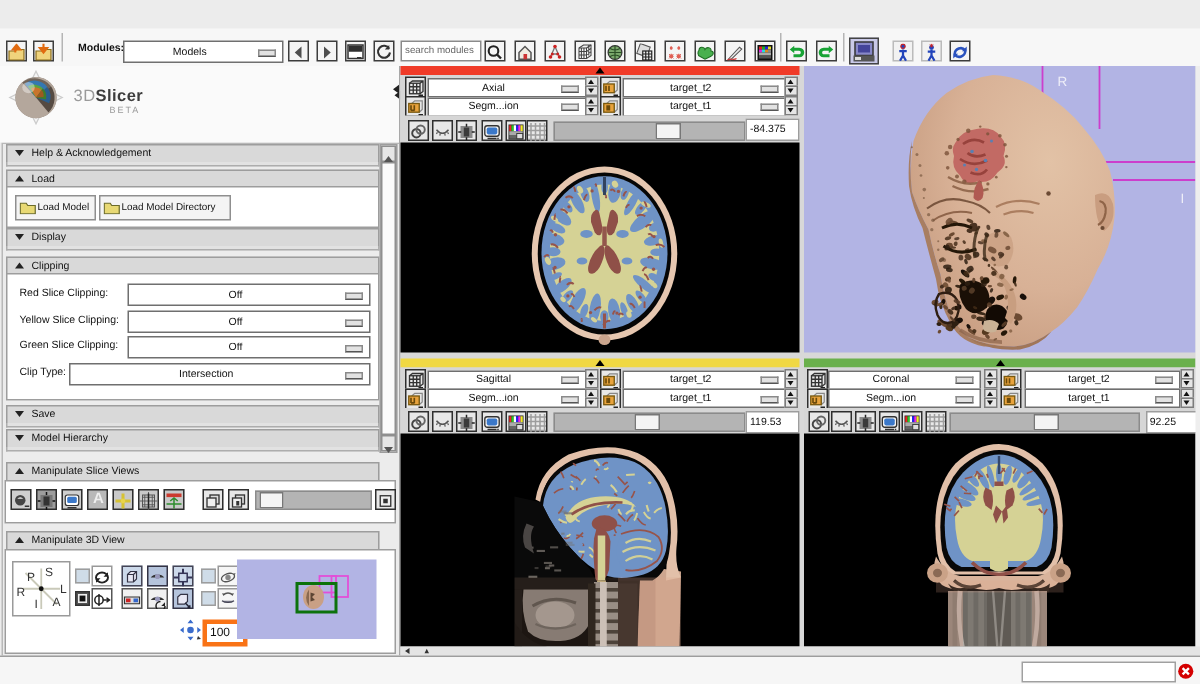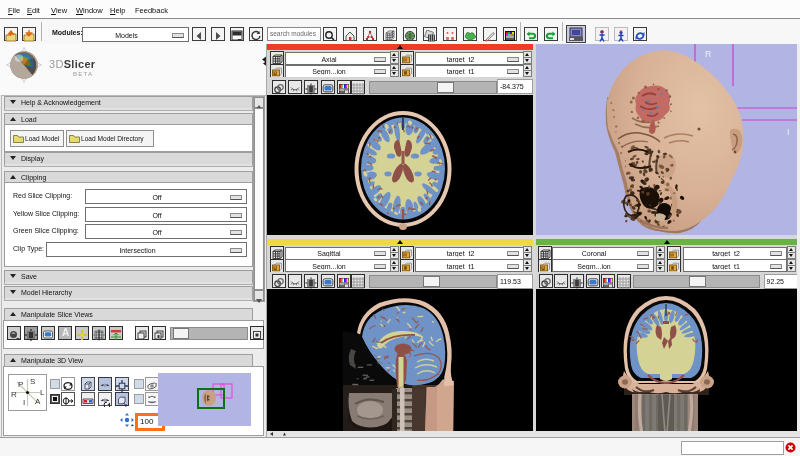--- a/index.html
+++ b/index.html
@@ -41,28 +41,20 @@
 .slider .th{position:absolute;top:0;height:100%;background:#f4f4f4;border:1px solid #777;box-sizing:border-box;}
 .valbox{position:absolute;background:#fff;border:1px solid #9d9d9d;font-size:7px;color:#111;line-height:13px;padding-left:2px;}
 
 .ctrl{position:absolute;background:#d6d6d6;}
 .banner{position:absolute;height:6px;}
 .banner .pin{position:absolute;top:1px;width:0;height:0;border-width:0 3px 4px 3px;border-style:solid;border-color:transparent transparent #000 transparent;}
 </style>
 </head>
 <body>
 <div id="root">
-  <div id="menubar" class="abs">
-    <span style="left:8px"><u>F</u>ile</span>
-    <span style="left:27px"><u>E</u>dit</span>
-    <span style="left:51px"><u>V</u>iew</span>
-    <span style="left:76px"><u>W</u>indow</span>
-    <span style="left:110px"><u>H</u>elp</span>
-    <span style="left:135px">Feedback</span>
-  </div>
   <div id="toolbar" class="abs">
 
     <div class="tbtn" style="left:4px">
       <svg width="12" height="12" viewBox="0 0 12 12">
           <path d="M1 5h4l1-1h5v7H1z" fill="#efd37c" stroke="#8a6d1d" stroke-width=".8"></path>
           <path d="M5.2 6V2.5M3.6 4L6 1l2.4 3z" stroke="#e06a10" stroke-width="1.4" fill="#e06a10"></path>
         </svg>
     </div>
     <div class="tbtn" style="left:22px">
       <svg width="12" height="12" viewBox="0 0 12 12">

